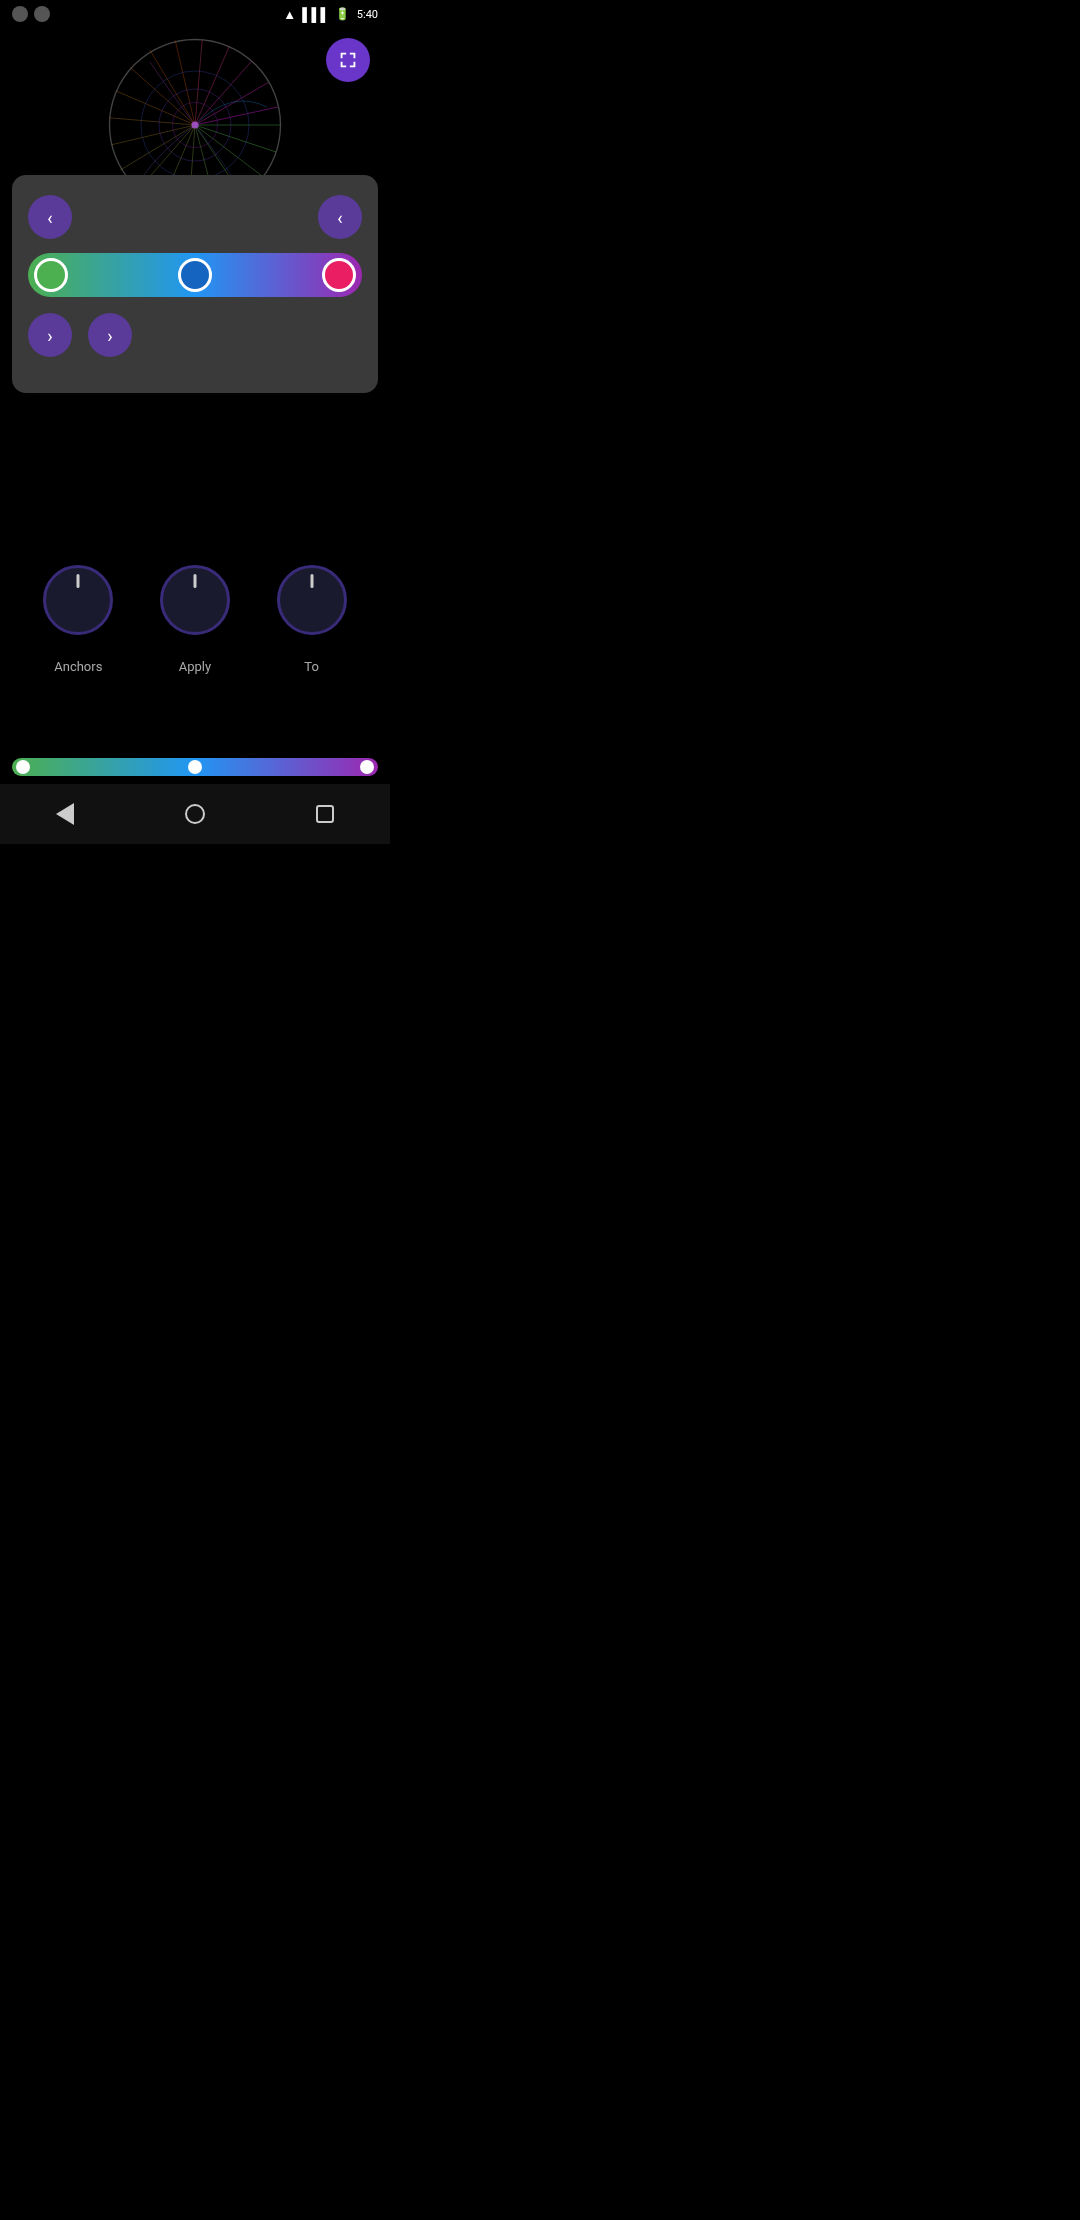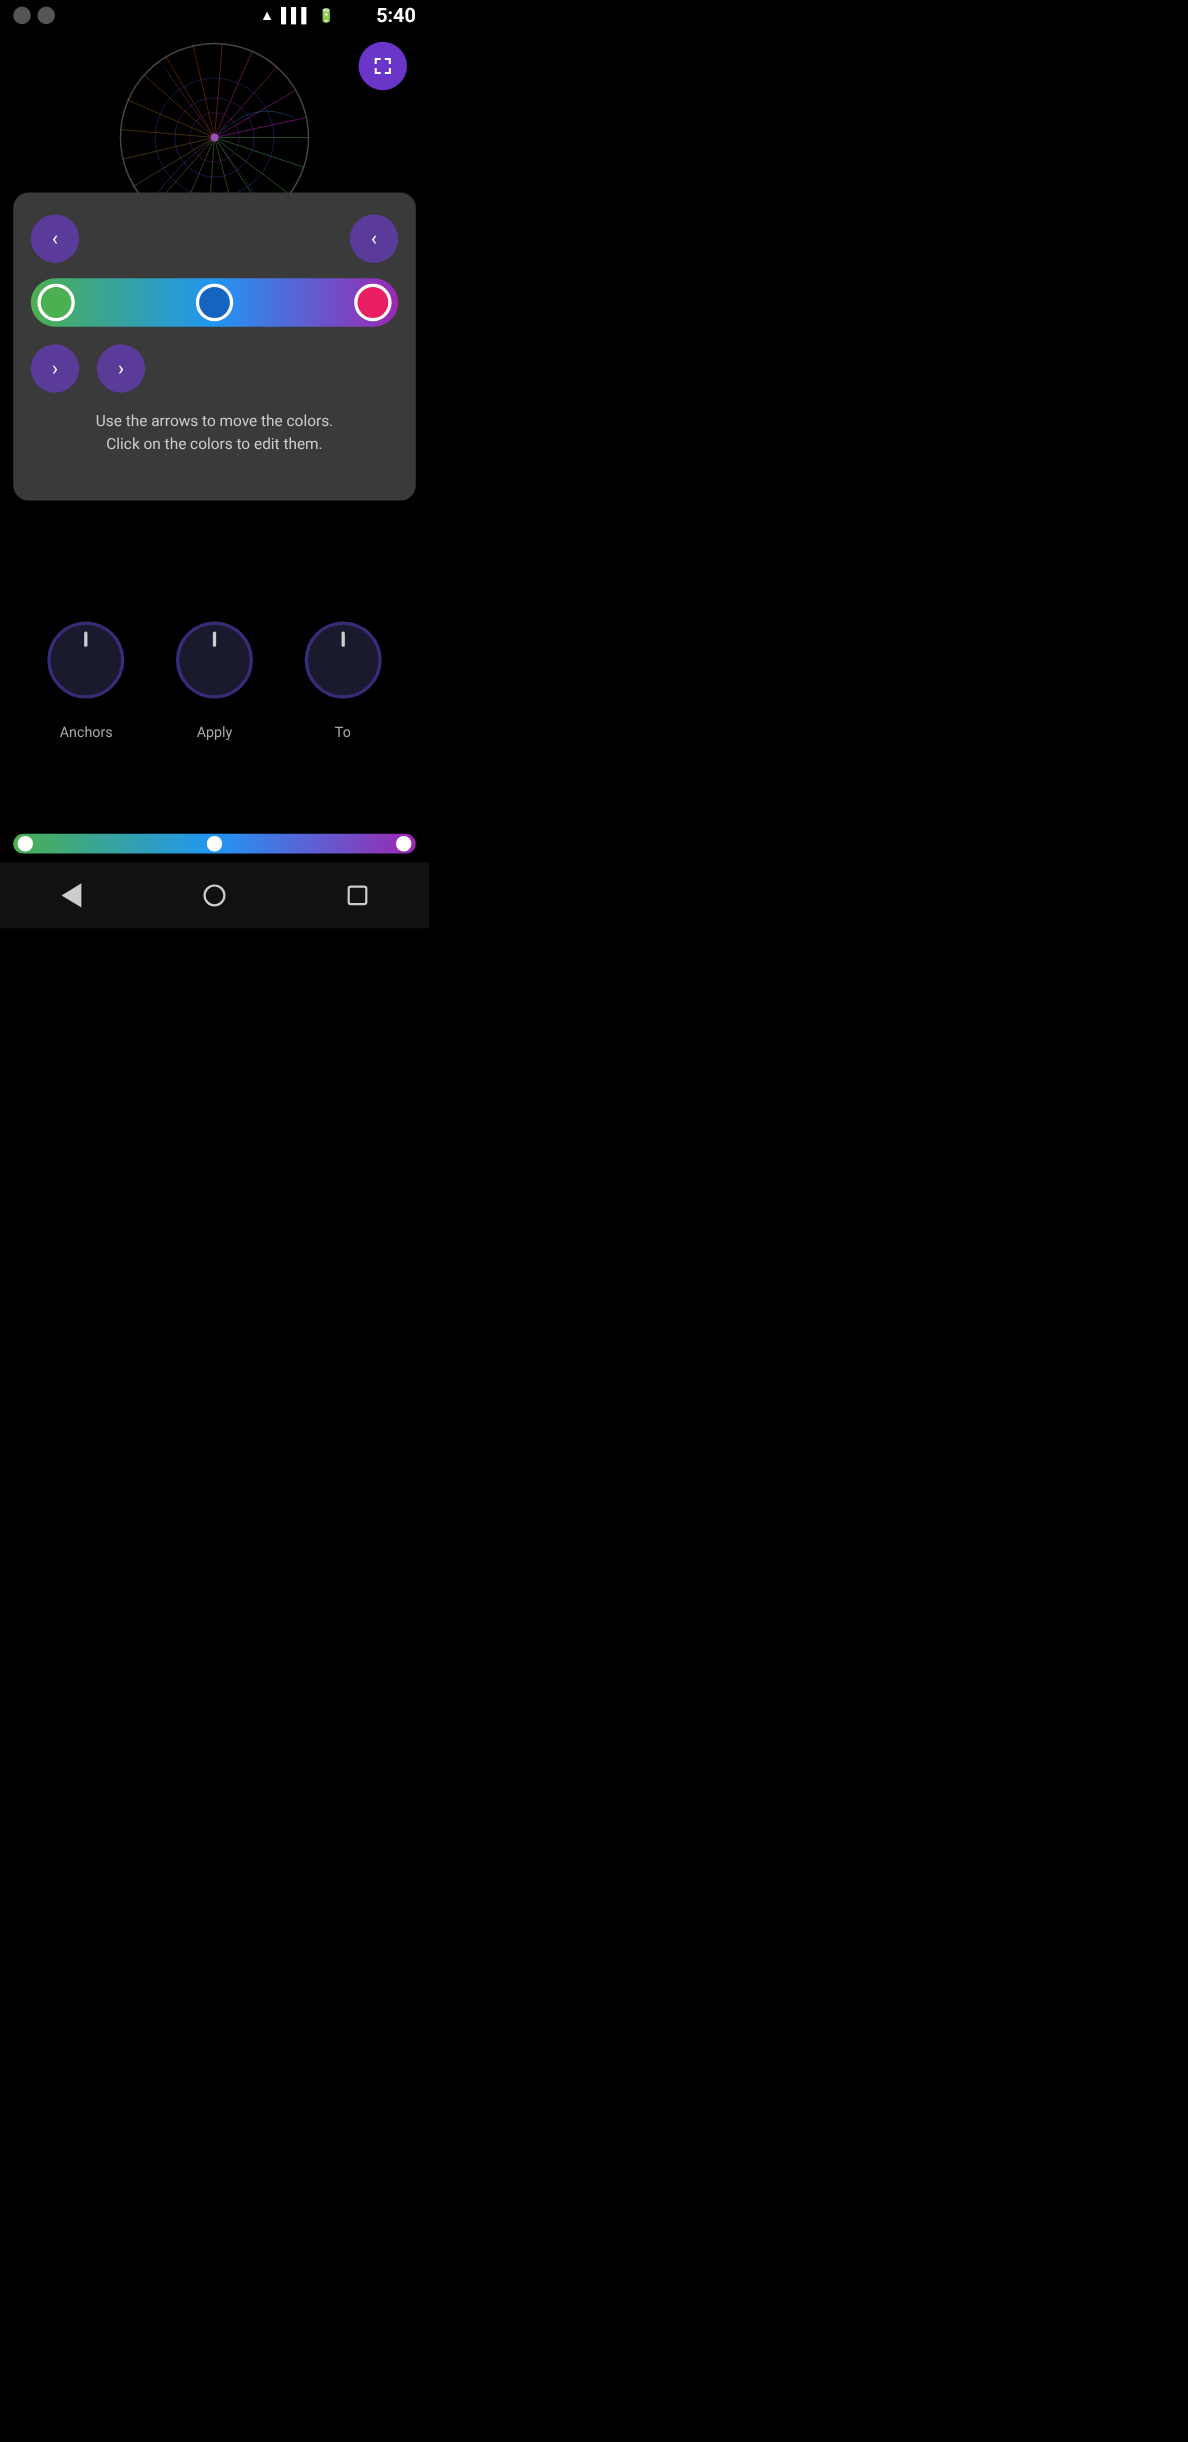--- a/index.html
+++ b/index.html
@@ -31,21 +31,21 @@
     .status-icon {
       width: 16px; height: 16px;
       border-radius: 50%;
       background: #555;
       display: flex; align-items: center; justify-content: center;
     }
     .status-right {
       display: flex; gap: 6px; align-items: center;
     }
     .status-time {
-      color: #fff; font-size: 18px; font-weight: 700; margin-left: 32px;
+      color: #fff; font-size: 11px; font-weight: 400;
     }
     .battery-icon {
       color: #fff; font-size: 12px;
     }
 
     
     .canvas-area {
       position: absolute;
       top: 0; left: 0; right: 0;
       height: 220px;
@@ -353,24 +353,20 @@
     <div class="color-thumb thumb-green"></div>
     <div class="color-thumb thumb-blue"></div>
     <div class="color-thumb thumb-pink"></div>
   </div>
 
   <div class="forward-arrows-row">
     <div class="fwd-arrow-btn">›</div>
     <div class="fwd-arrow-btn">›</div>
   </div>
 
-  <div class="instructions">
-    <div>Use the arrows to move the colors.</div>
-    <div>Click on the colors to edit them.</div>
-  </div>
 
 
 </div>
 
 <div class="knobs-area">
   <div class="knob-item">
     <div class="knob"></div>
     <span class="knob-label">Anchors</span>
   </div>
   <div class="knob-item">

